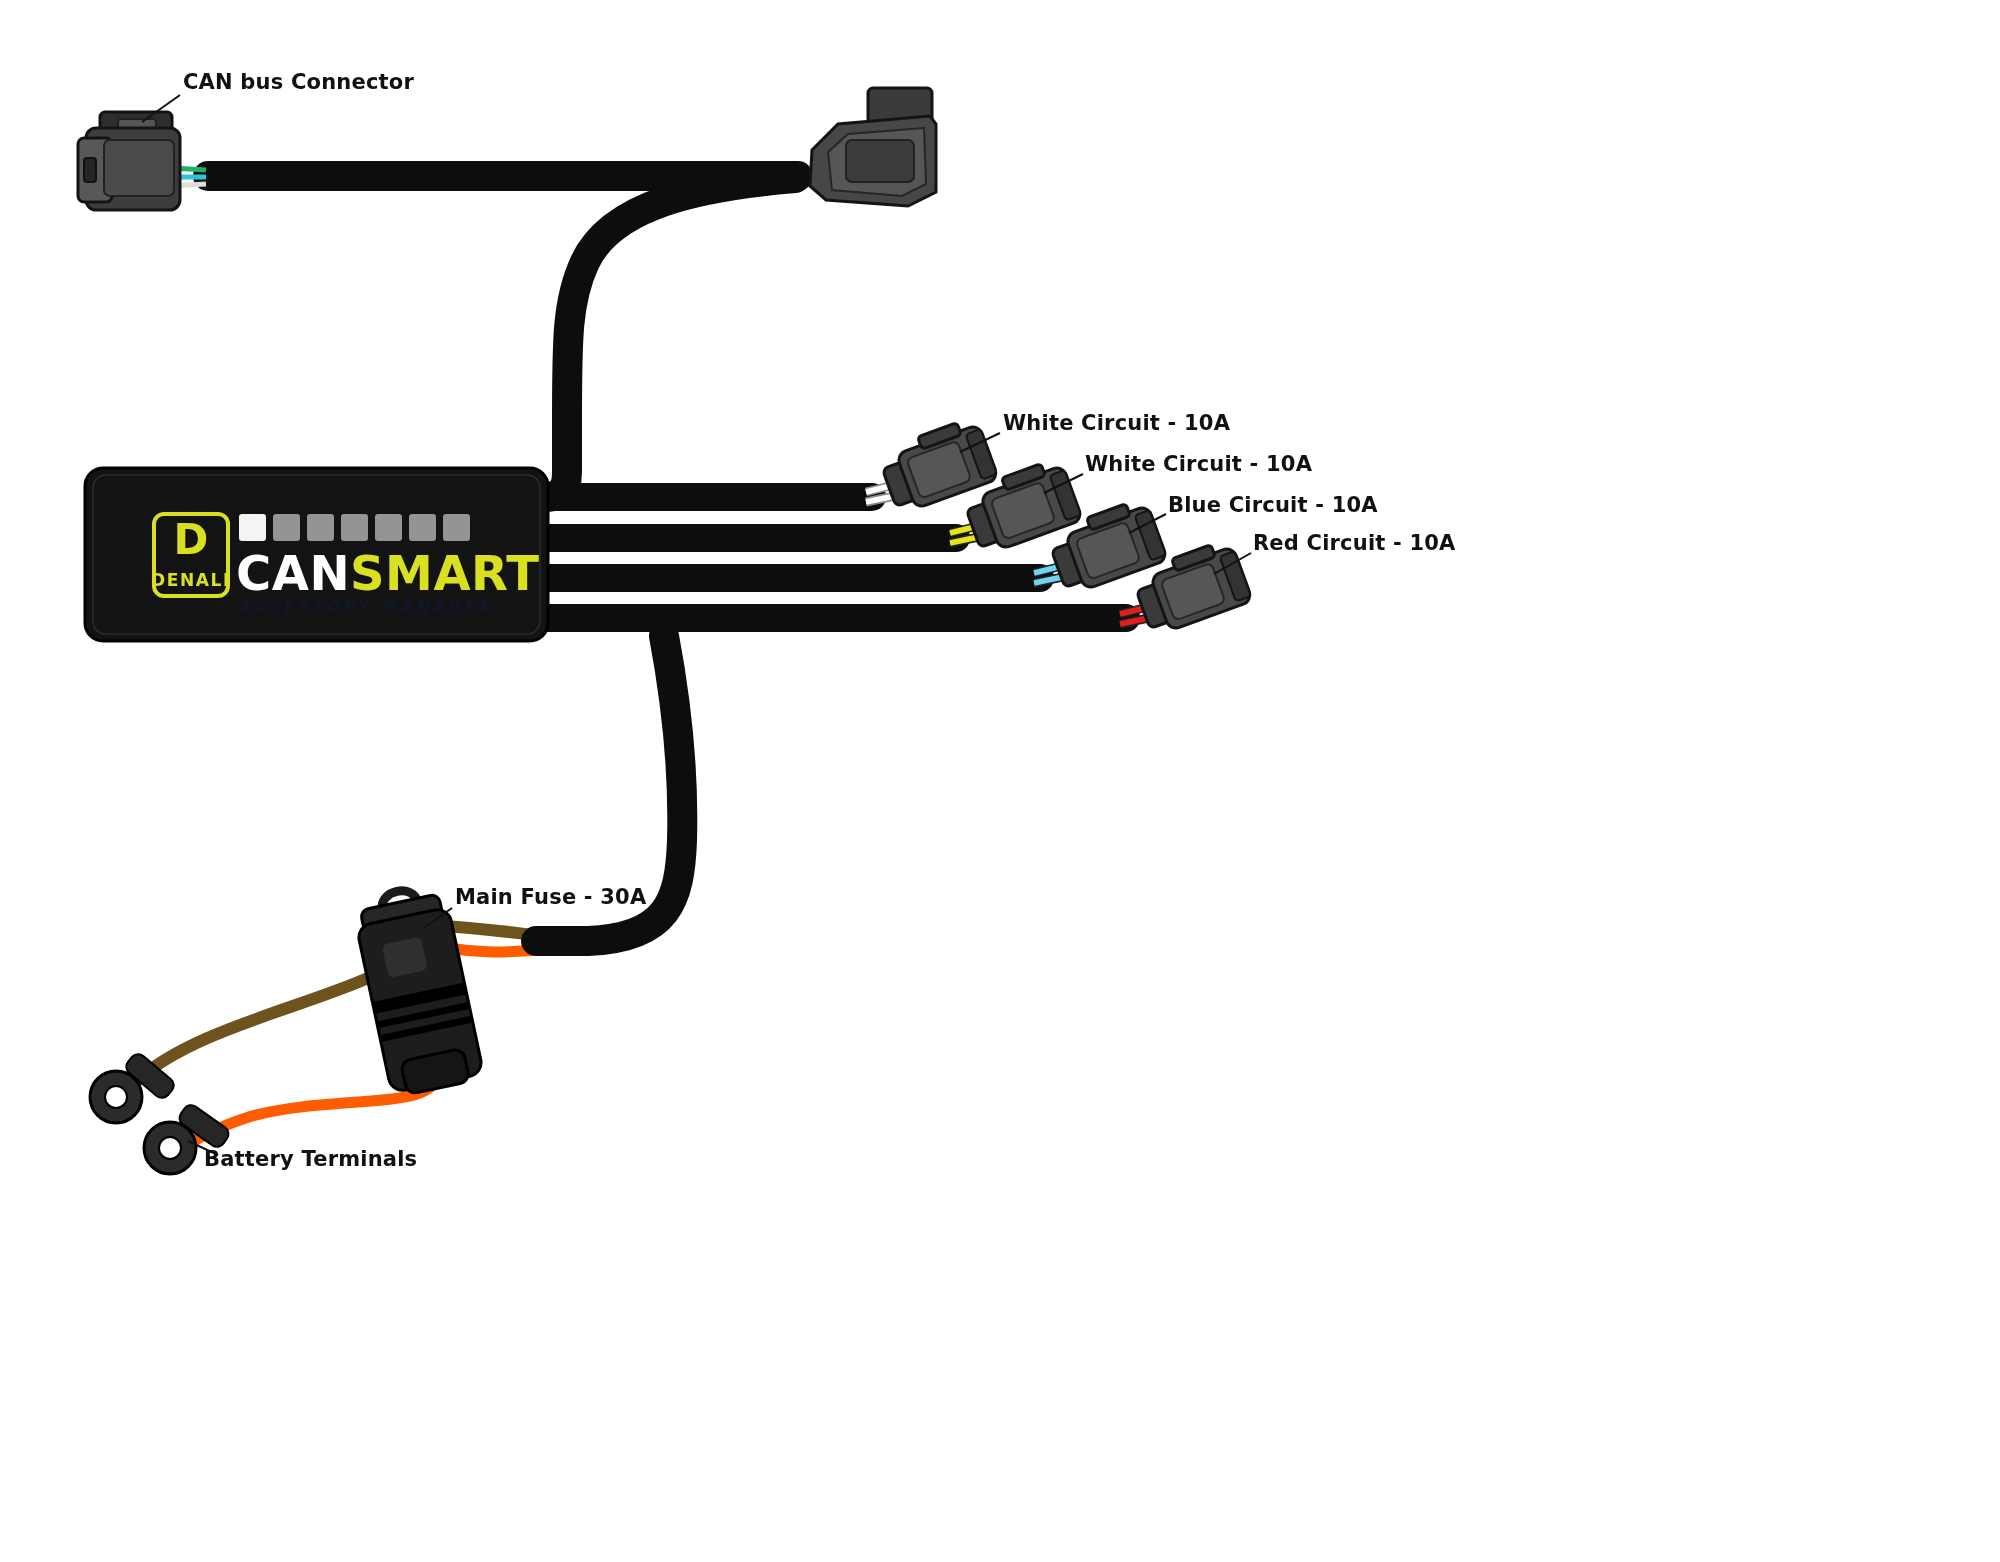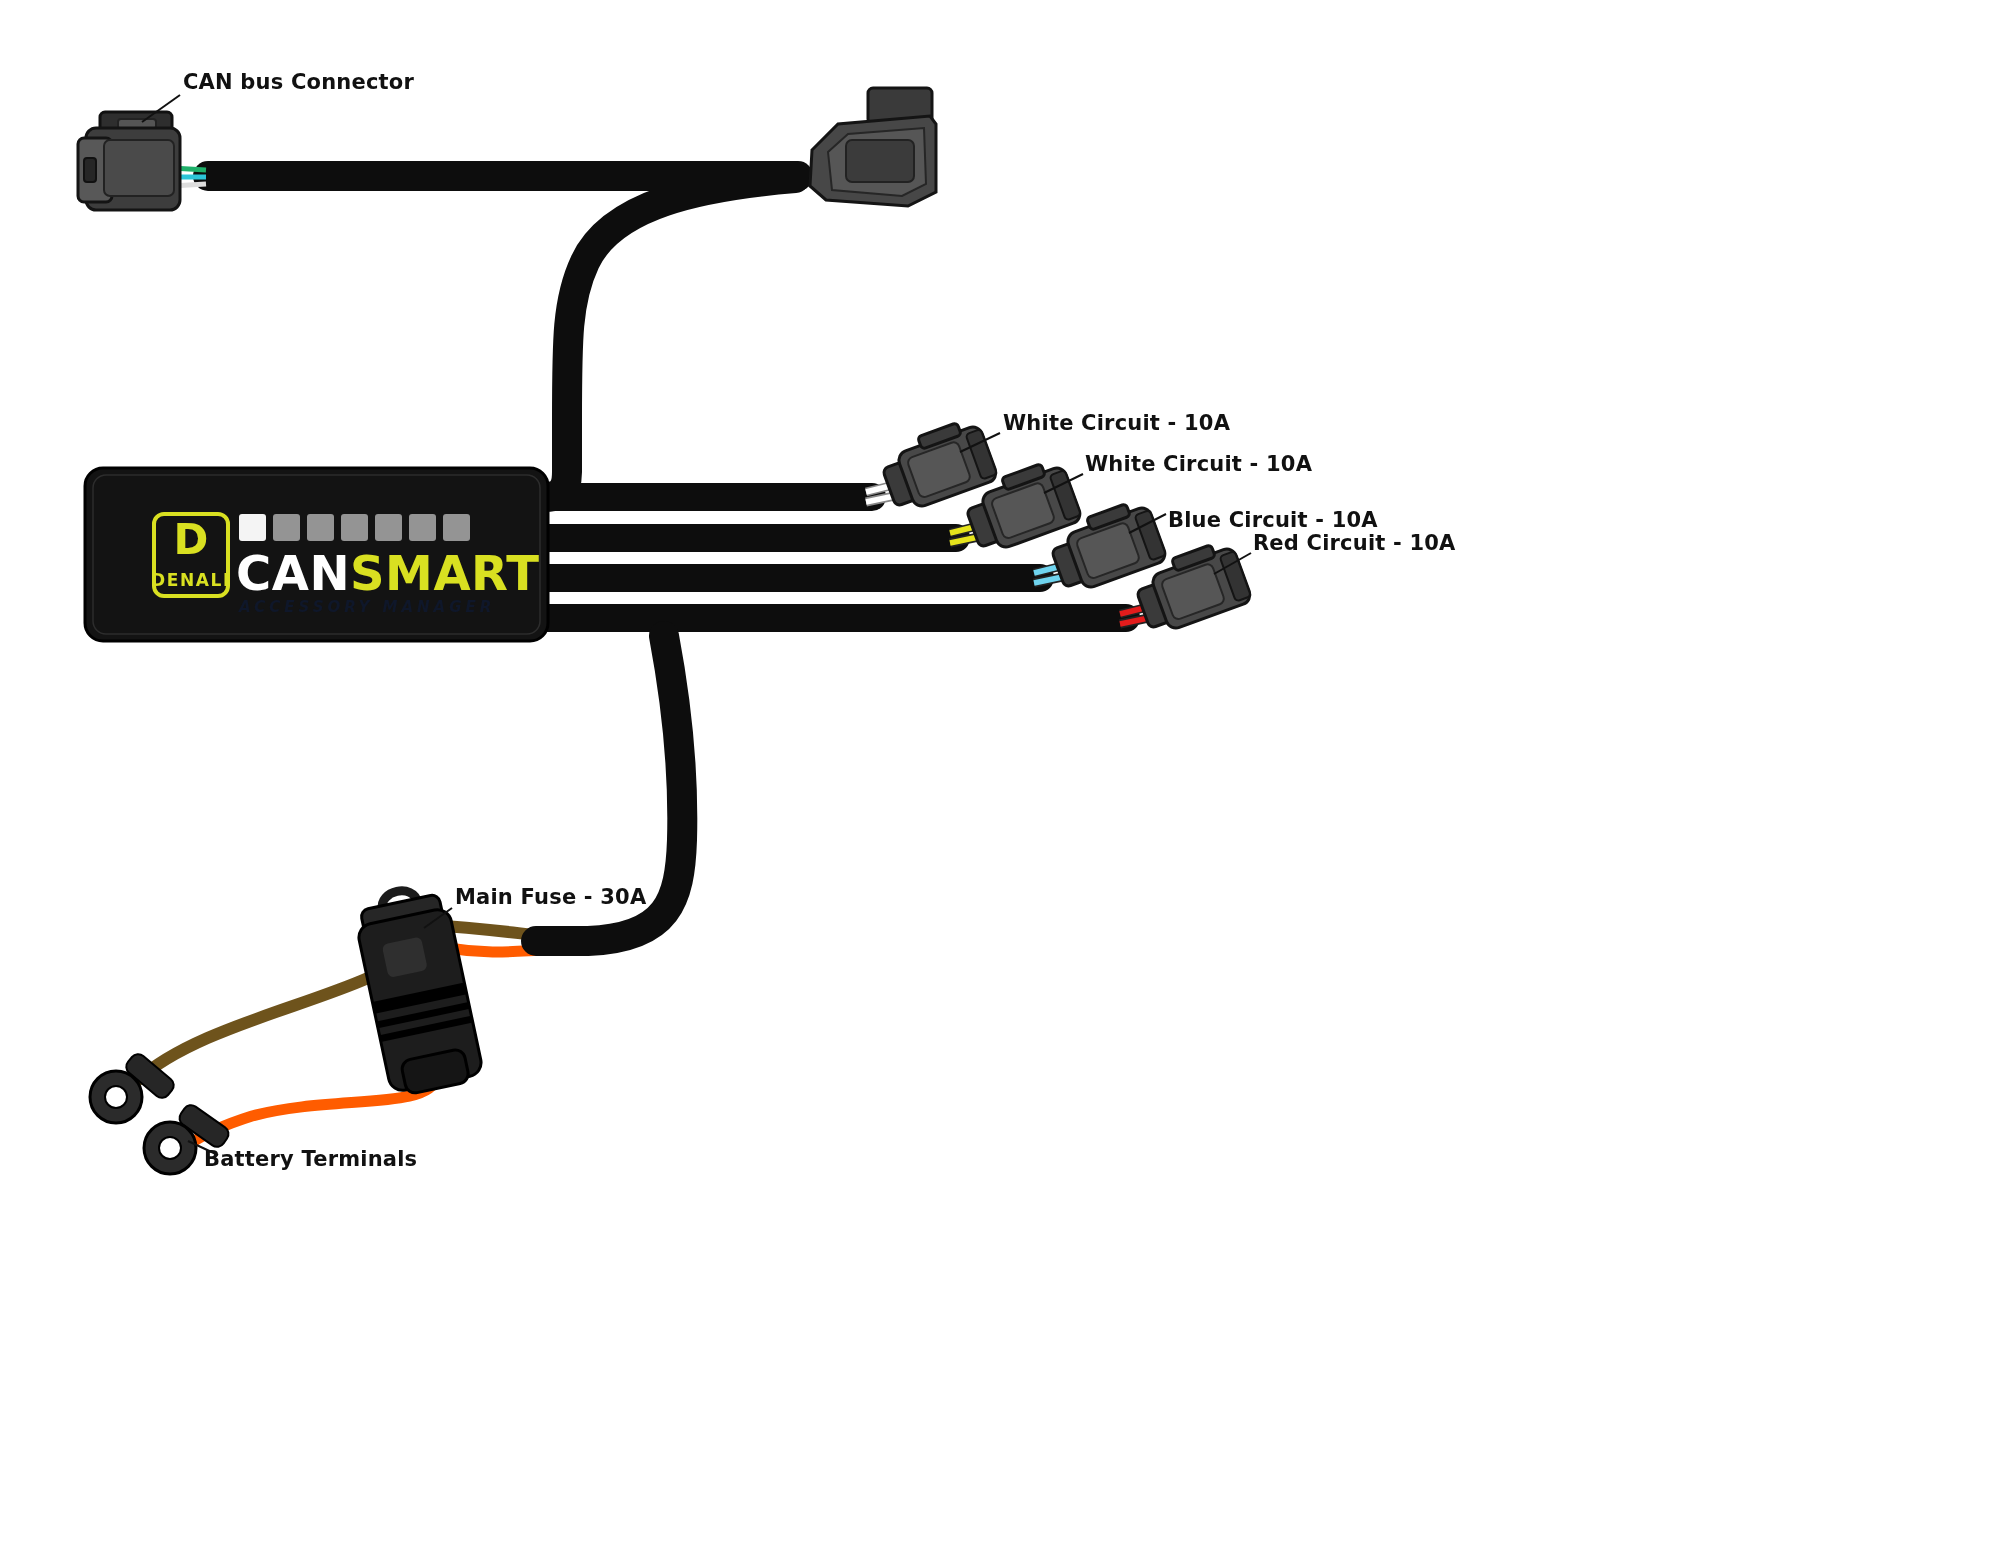--- a/index.html
+++ b/index.html
@@ -178,21 +178,21 @@
       <line x1="1166" y1="514" x2="1129" y2="533"></line>
       <line x1="1251" y1="553" x2="1214" y2="574"></line>
       <line x1="452" y1="908" x2="424" y2="928"></line>
       <line x1="218" y1="1155" x2="188" y2="1141"></line>
     </g>
   </svg>
 
   <div class="label" style="left:183px;top:70px;">CAN bus Connector</div>
   <div class="label" style="left:1003px;top:411px;">White Circuit - 10A</div>
   <div class="label" style="left:1085px;top:452px;">White Circuit - 10A</div>
-  <div class="label" style="left:1168px;top:508px;text-align:right;">Blue Circuit - 10A</div>
+  <div class="label" style="left:1168px;top:493px;text-align:right;">Blue Circuit - 10A</div>
   <div class="label" style="left:1253px;top:531px;">Red Circuit - 10A</div>
   <div class="label" style="left:455px;top:885px;">Main Fuse - 30A</div>
   <div class="label" style="left:204px;top:1147px;">Battery Terminals</div>
 
   <div class="logo">
     <span class="logo-d">D</span>
     <span class="logo-brand">DENALI</span>
   </div>
   <div class="squares">
     <span class="sq first"></span>

